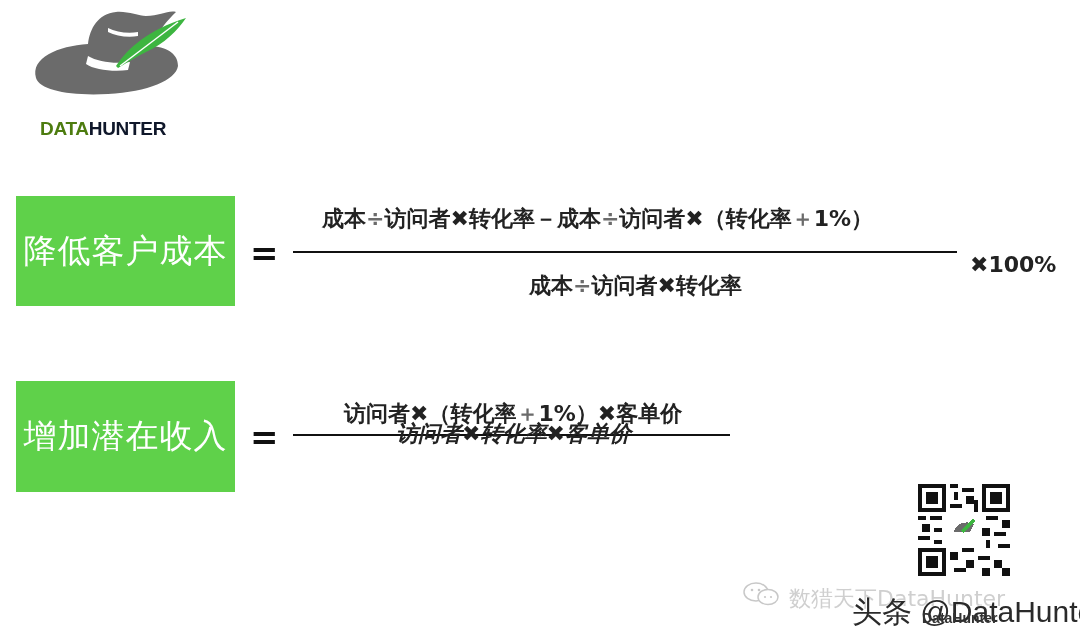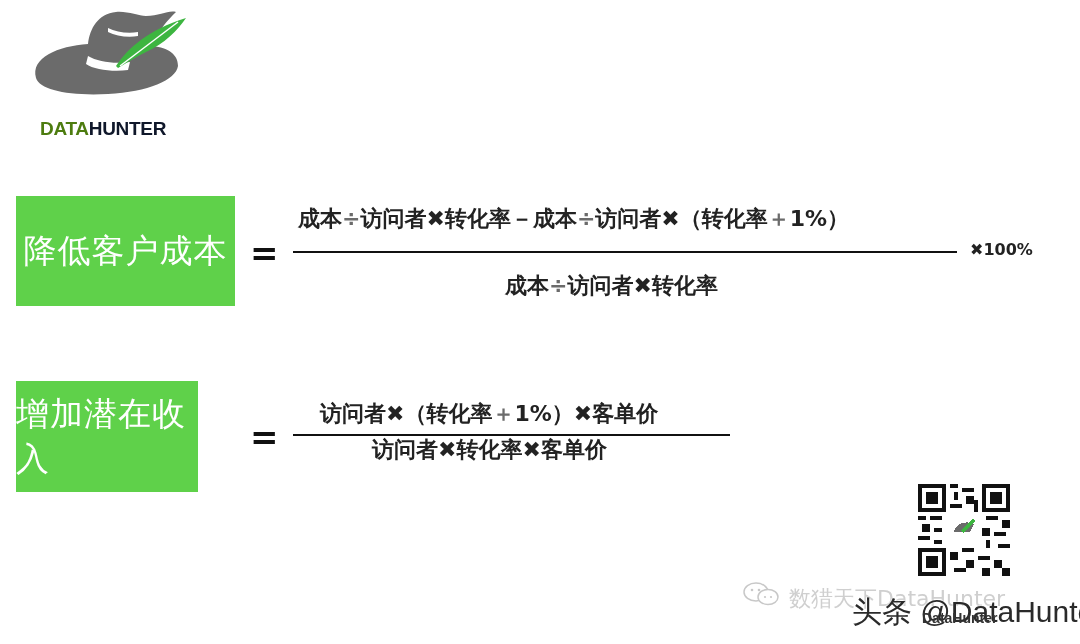--- a/index.html
+++ b/index.html
@@ -25,24 +25,25 @@
     background: #5fd14a; border-radius: 0;
     color: #ffffff; font-size: 33px;
     display: flex; align-items: center; justify-content: center;
     letter-spacing: 1px;
   }
   .eq { font-size: 34px; font-weight: bold; color: #111; line-height: 1; }
   .frac-line { height: 2px; background: #111; }
   .formula {
     font-size: 22px; font-weight: bold; color: #222; white-space: nowrap;
     line-height: 28px;
+    margin-left: 24px;
   }
   .op-grey { color: #6b6b6b; }
   .op-dark { color: #222; }
-  .tail { font-size: 16px; font-weight: bold; color: #222; white-space: nowrap; }
+  .tail { font-size: 22px; font-weight: bold; color: #222; white-space: nowrap; margin-top: 12px; }
 
   
   .qr { left: 918px; top: 484px; width: 92px; height: 92px; }
 
   
   .wm-faint {
     left: 742px; top: 582px; font-size: 22px; color: #cfcfcf; white-space: nowrap;
   }
   .wm-main {
     left: 852px; top: 592px; font-size: 30px; color: #2a2a2a; white-space: nowrap;
@@ -75,27 +76,27 @@
 
 <div class="abs label-box" style="left:16px; top:196px; width:219px; height:110px;">
   <span>降低客户成本</span>
 </div>
 <div class="abs eq" style="left:250px; top:236px;">=</div>
 <div class="abs formula" id="f0-num" style="left:298px; top:205px;"><span>成本</span><span class="op-grey">÷</span><span>访问者</span><span class="op-dark">✖</span><span>转化率</span><span class="op-dark">－</span><span>成本</span><span class="op-grey">÷</span><span>访问者</span><span class="op-dark">✖</span><span>（转化率</span><span class="op-grey">＋</span><span>1%）</span></div>
 <div class="abs frac-line" style="left:293px; top:251px; width:664px;"></div>
 <div class="abs formula" id="f0-den" style="left:505px; top:272px;"><span>成本</span><span class="op-grey">÷</span><span>访问者</span><span class="op-dark">✖</span><span>转化率</span></div>
 <div class="abs tail" style="left:970px; top:240px;">✖100%</div>
 
-<div class="abs label-box" style="left:16px; top:381px; width:182px; height:111px;">
+<div class="abs label-box" style="left:16px; top:381px; width:219px; height:111px;">
   <span>增加潜在收入</span>
 </div>
 <div class="abs eq" style="left:250px; top:420px;">=</div>
 <div class="abs formula" id="f1-num" style="left:320px; top:400px;"><span>访问者</span><span class="op-dark">✖</span><span>（转化率</span><span class="op-grey">＋</span><span>1%）</span><span class="op-dark">✖</span><span>客单价</span></div>
 <div class="abs frac-line" style="left:293px; top:434px; width:437px;"></div>
-<div class="abs formula" id="f1-den" style="left:372px; top:436px;"><span>访问者</span><span class="op-dark">✖</span><span>转化率</span><span class="op-dark">✖</span><span>客单价</span></div>
+<div class="abs formula" id="f1-den" style="left:372px; top:420px;font-style:italic;"><span>访问者</span><span class="op-dark">✖</span><span>转化率</span><span class="op-dark">✖</span><span>客单价</span></div>
 
 <div class="abs qr">
   <svg width="92" height="92" viewBox="0 0 23 23" shape-rendering="crispEdges">
     <rect width="23" height="23" fill="#fff"></rect>
     <g fill="#111">
       <rect x="0" y="0" width="7" height="7"></rect>
         <rect x="1" y="1" width="5" height="5" fill="#fff"></rect>
         <rect x="2" y="2" width="3" height="3"></rect>
       <rect x="16" y="0" width="7" height="7"></rect>
         <rect x="17" y="1" width="5" height="5" fill="#fff"></rect>

